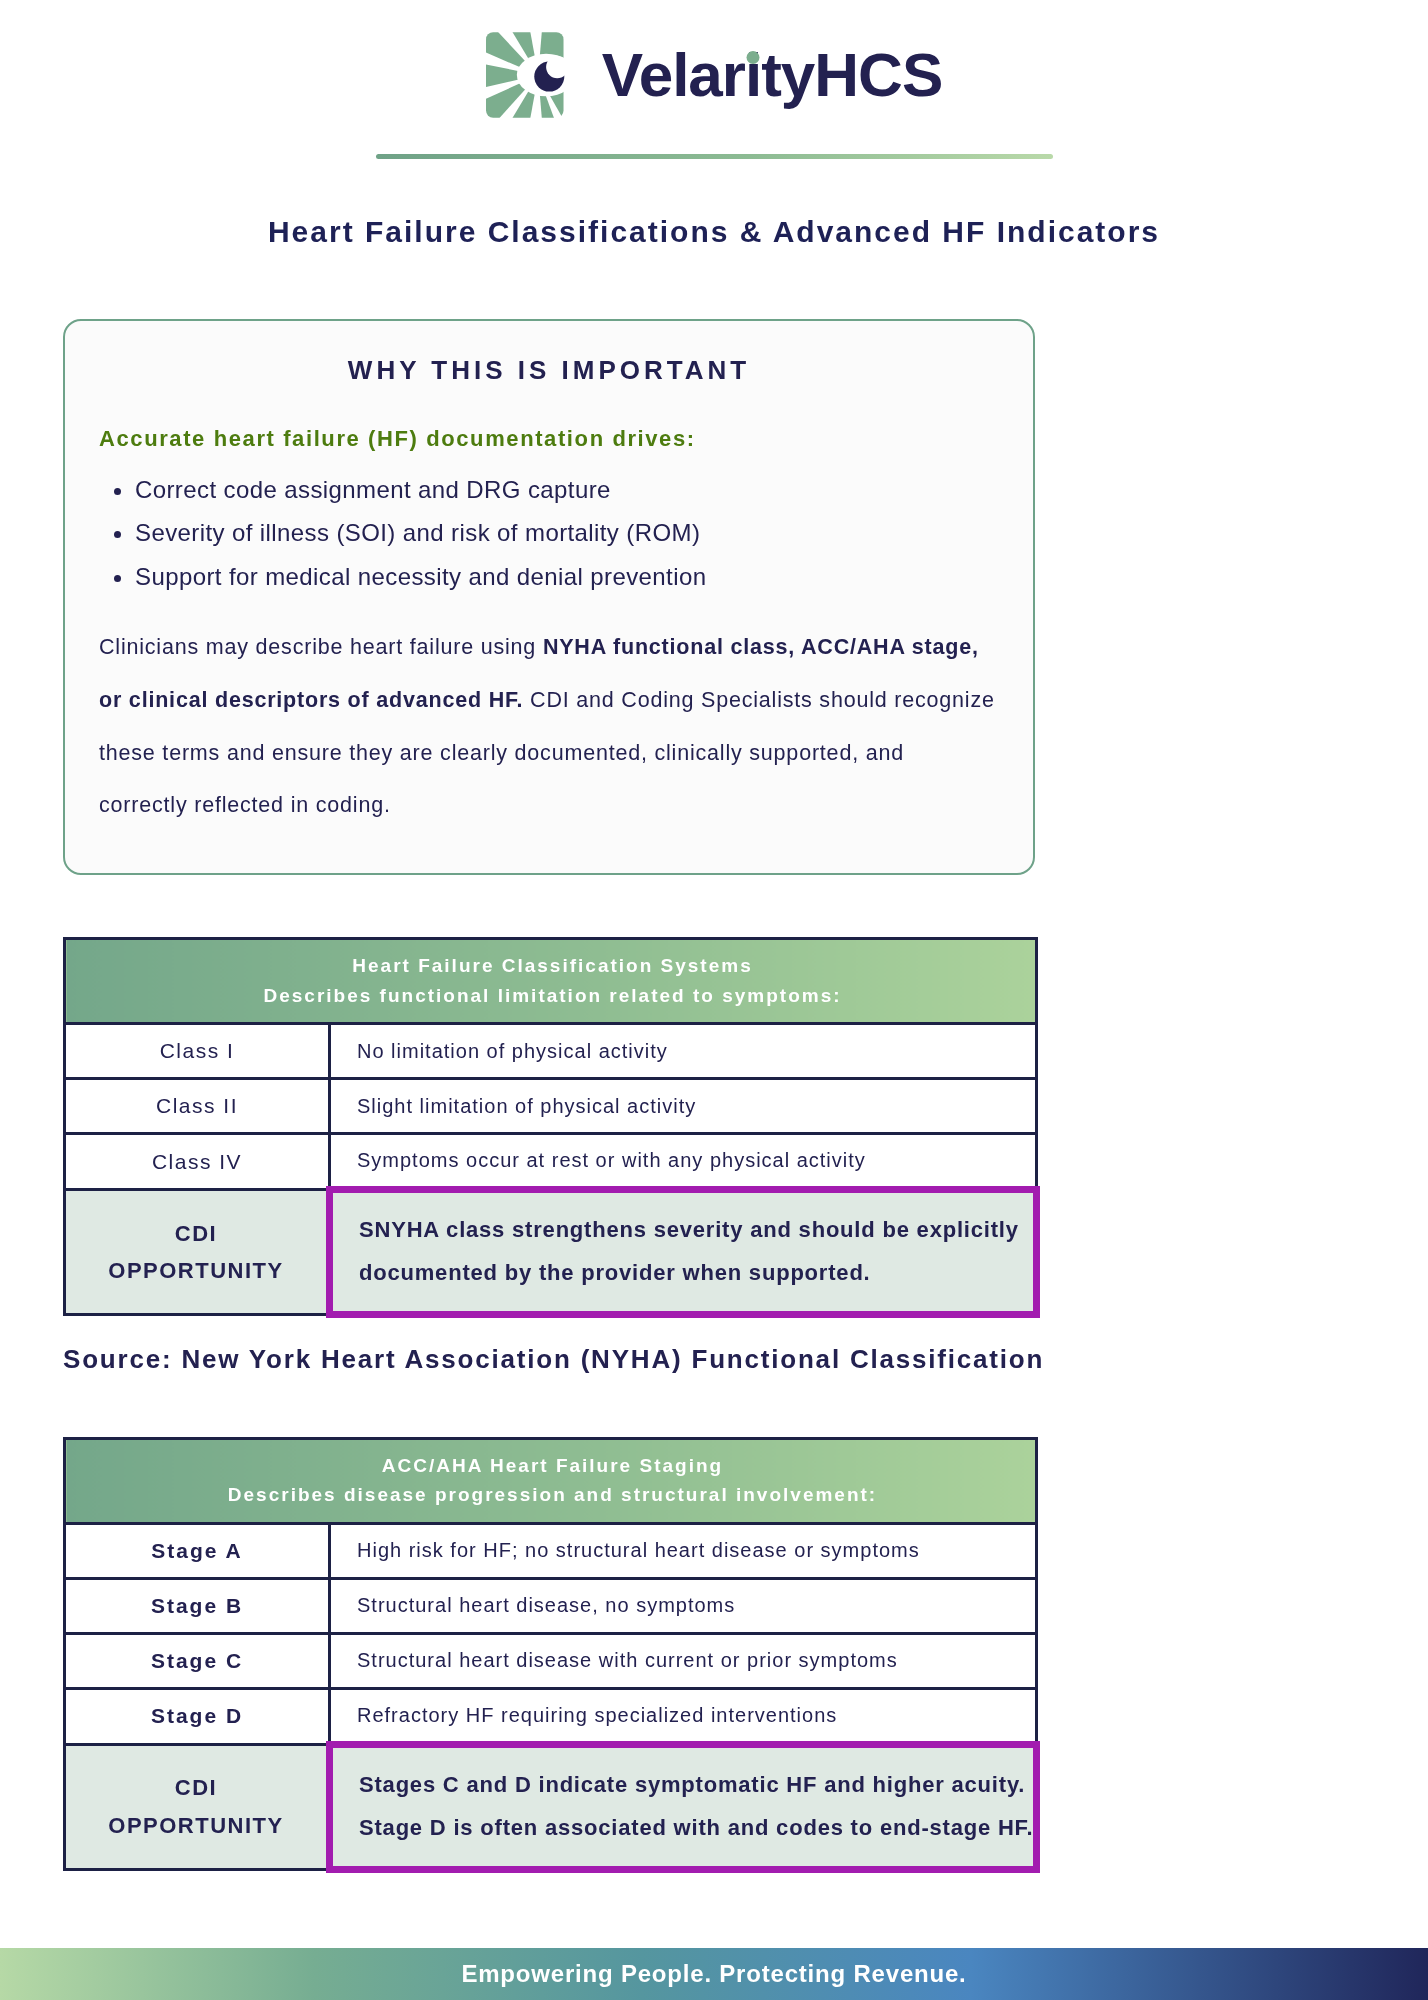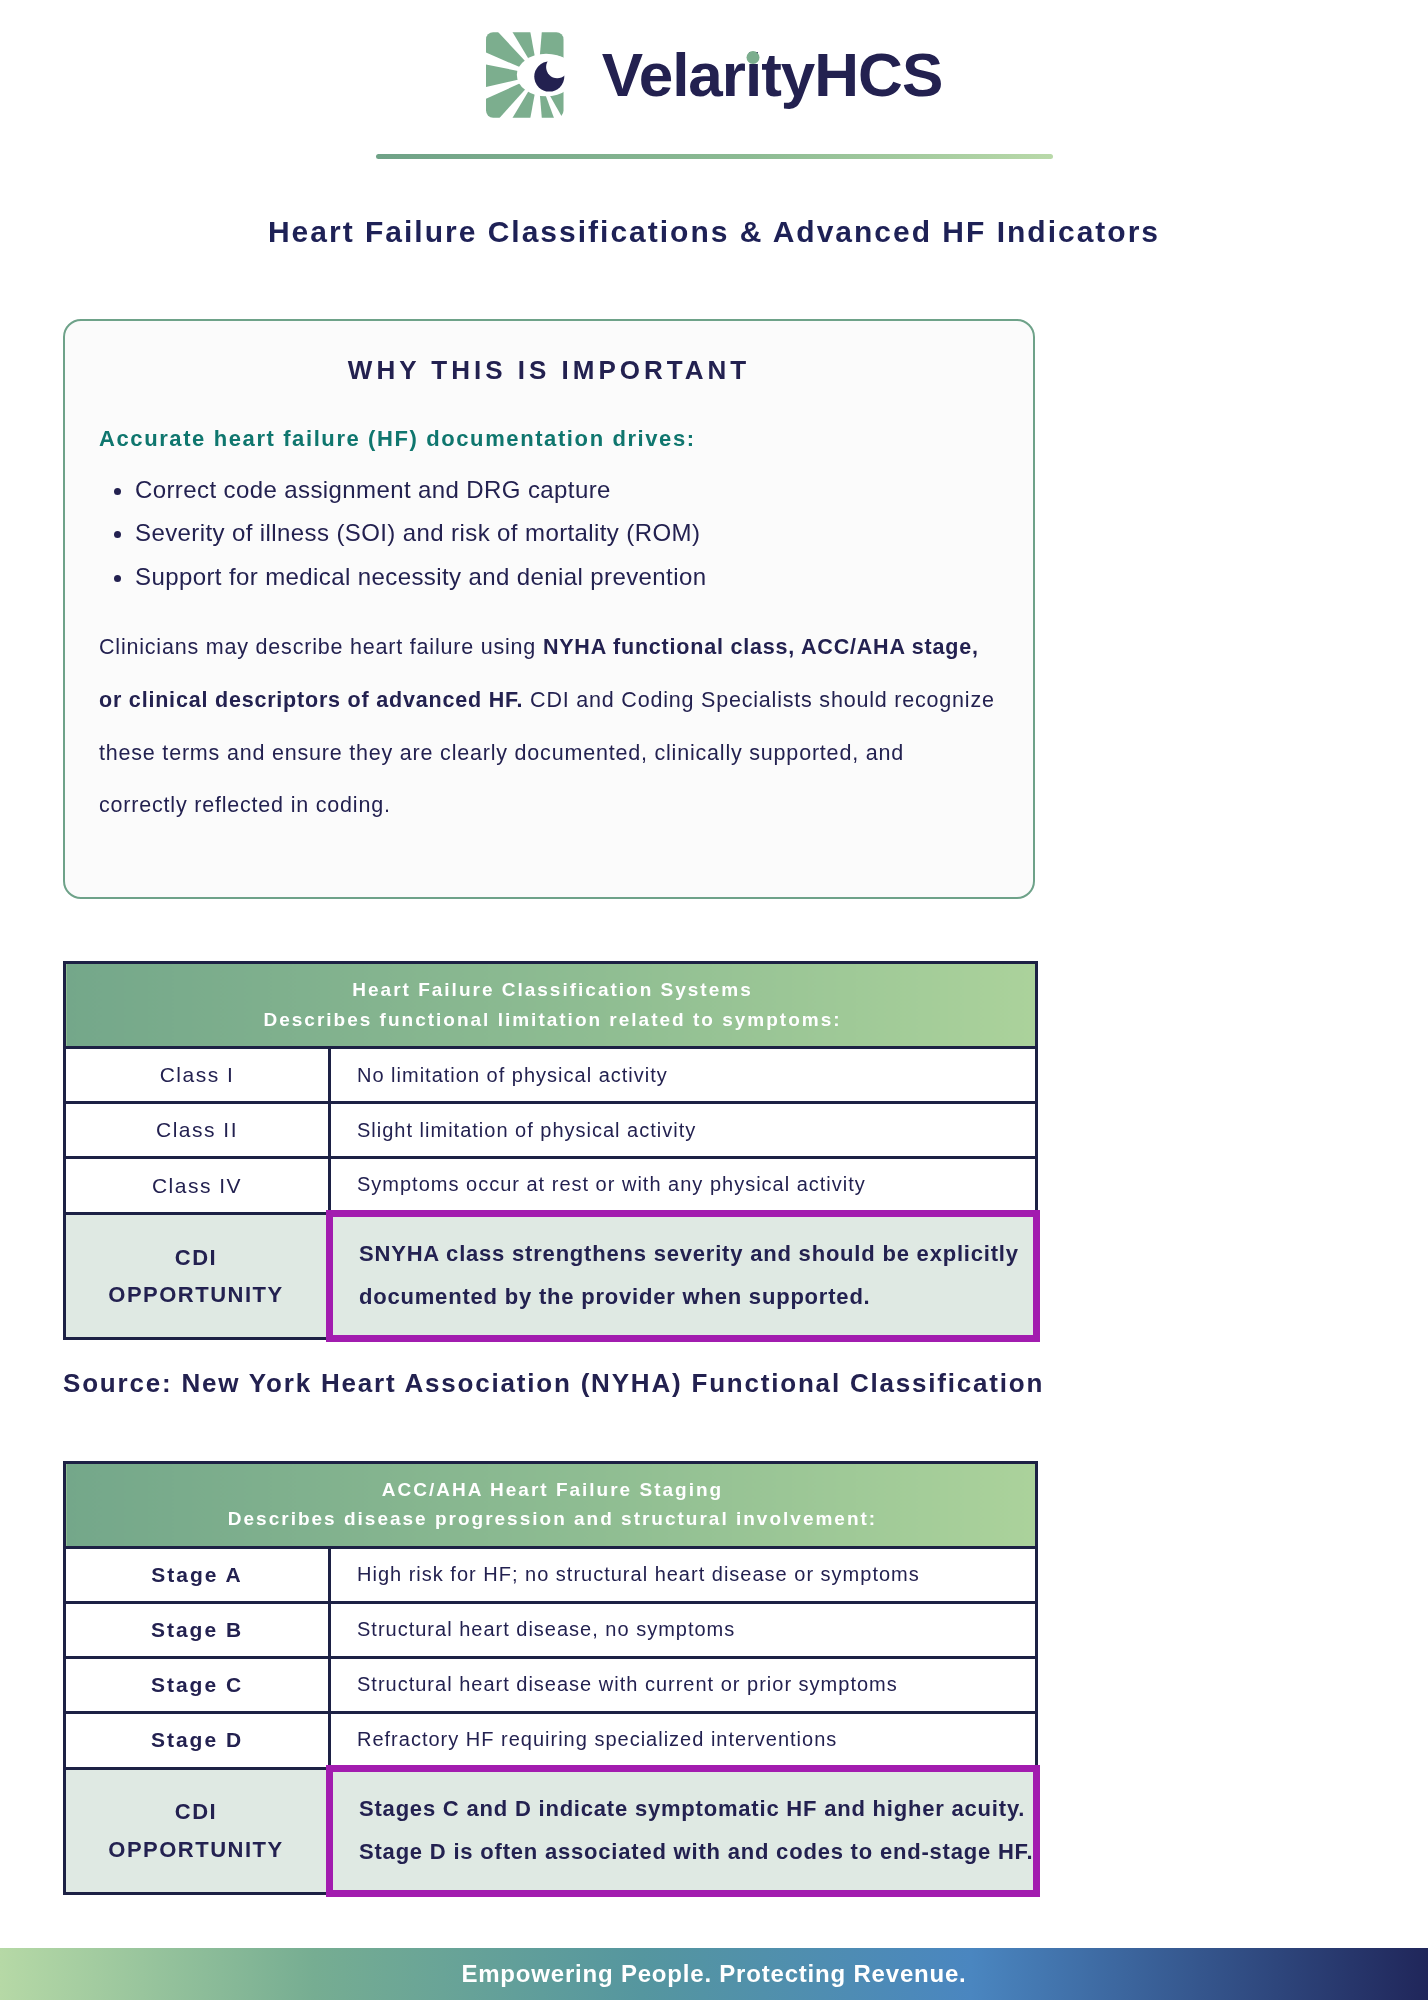--- a/index.html
+++ b/index.html
@@ -42,30 +42,30 @@
     font-size:30px;font-weight:800;letter-spacing:2px;color:#1e2156;
   }
 
   
   .why-box{
     box-sizing:border-box;
     width:972px;margin:70px 0 0 63px;
     min-height:488px;
     background:#fbfbfb;
     border:2px solid #6ea289;border-radius:18px;
-    padding:30px 34px 44px 34px;
+    padding:30px 34px 20px 34px;
   }
   .why-heading{
     text-align:center;
     font-size:26px;font-weight:800;letter-spacing:4px;color:#232150;
     margin-top:4px;
   }
   .why-lead{
     margin-top:40px;
-    font-size:22px;font-weight:800;letter-spacing:1.6px;color:#0f766e;
+    font-size:22px;font-weight:800;letter-spacing:1.6px;color:#4d7c0f;
   }
   .why-bullets{margin:22px 0 0 14px;padding:0 0 0 22px;}
   .why-bullets li{
     font-size:24px;letter-spacing:0.4px;color:#232150;
     margin-bottom:11px;line-height:1.35;
   }
   .why-para{
     margin-top:28px;
     font-size:21.5px;letter-spacing:0.8px;line-height:2.45;color:#232150;
   }

